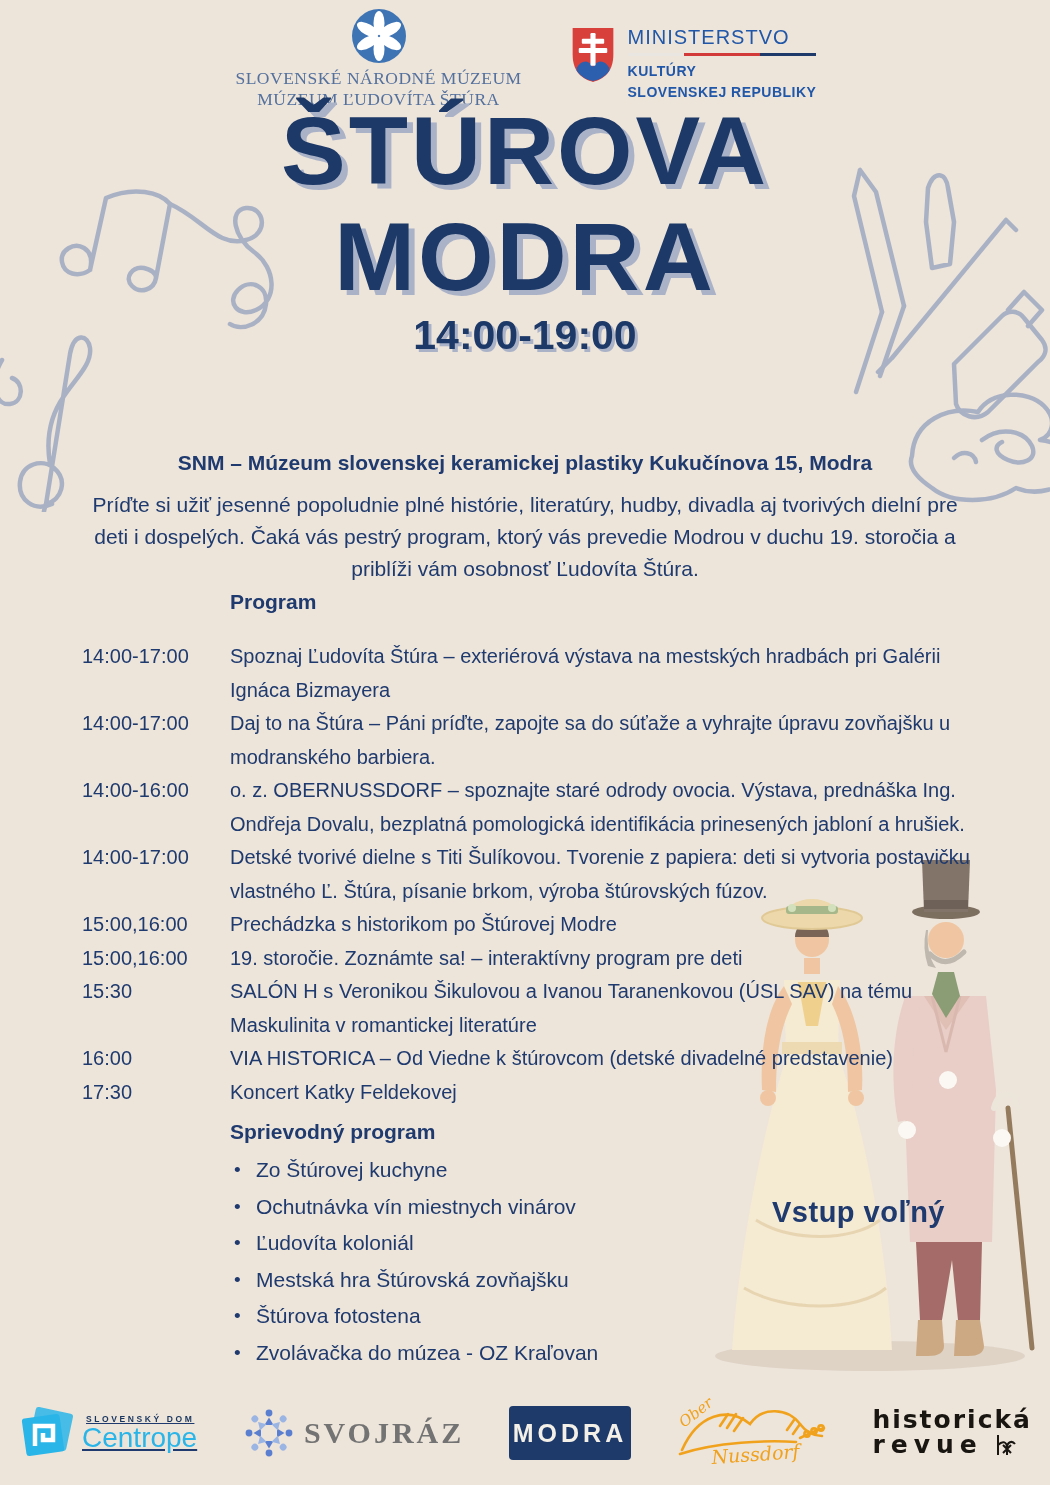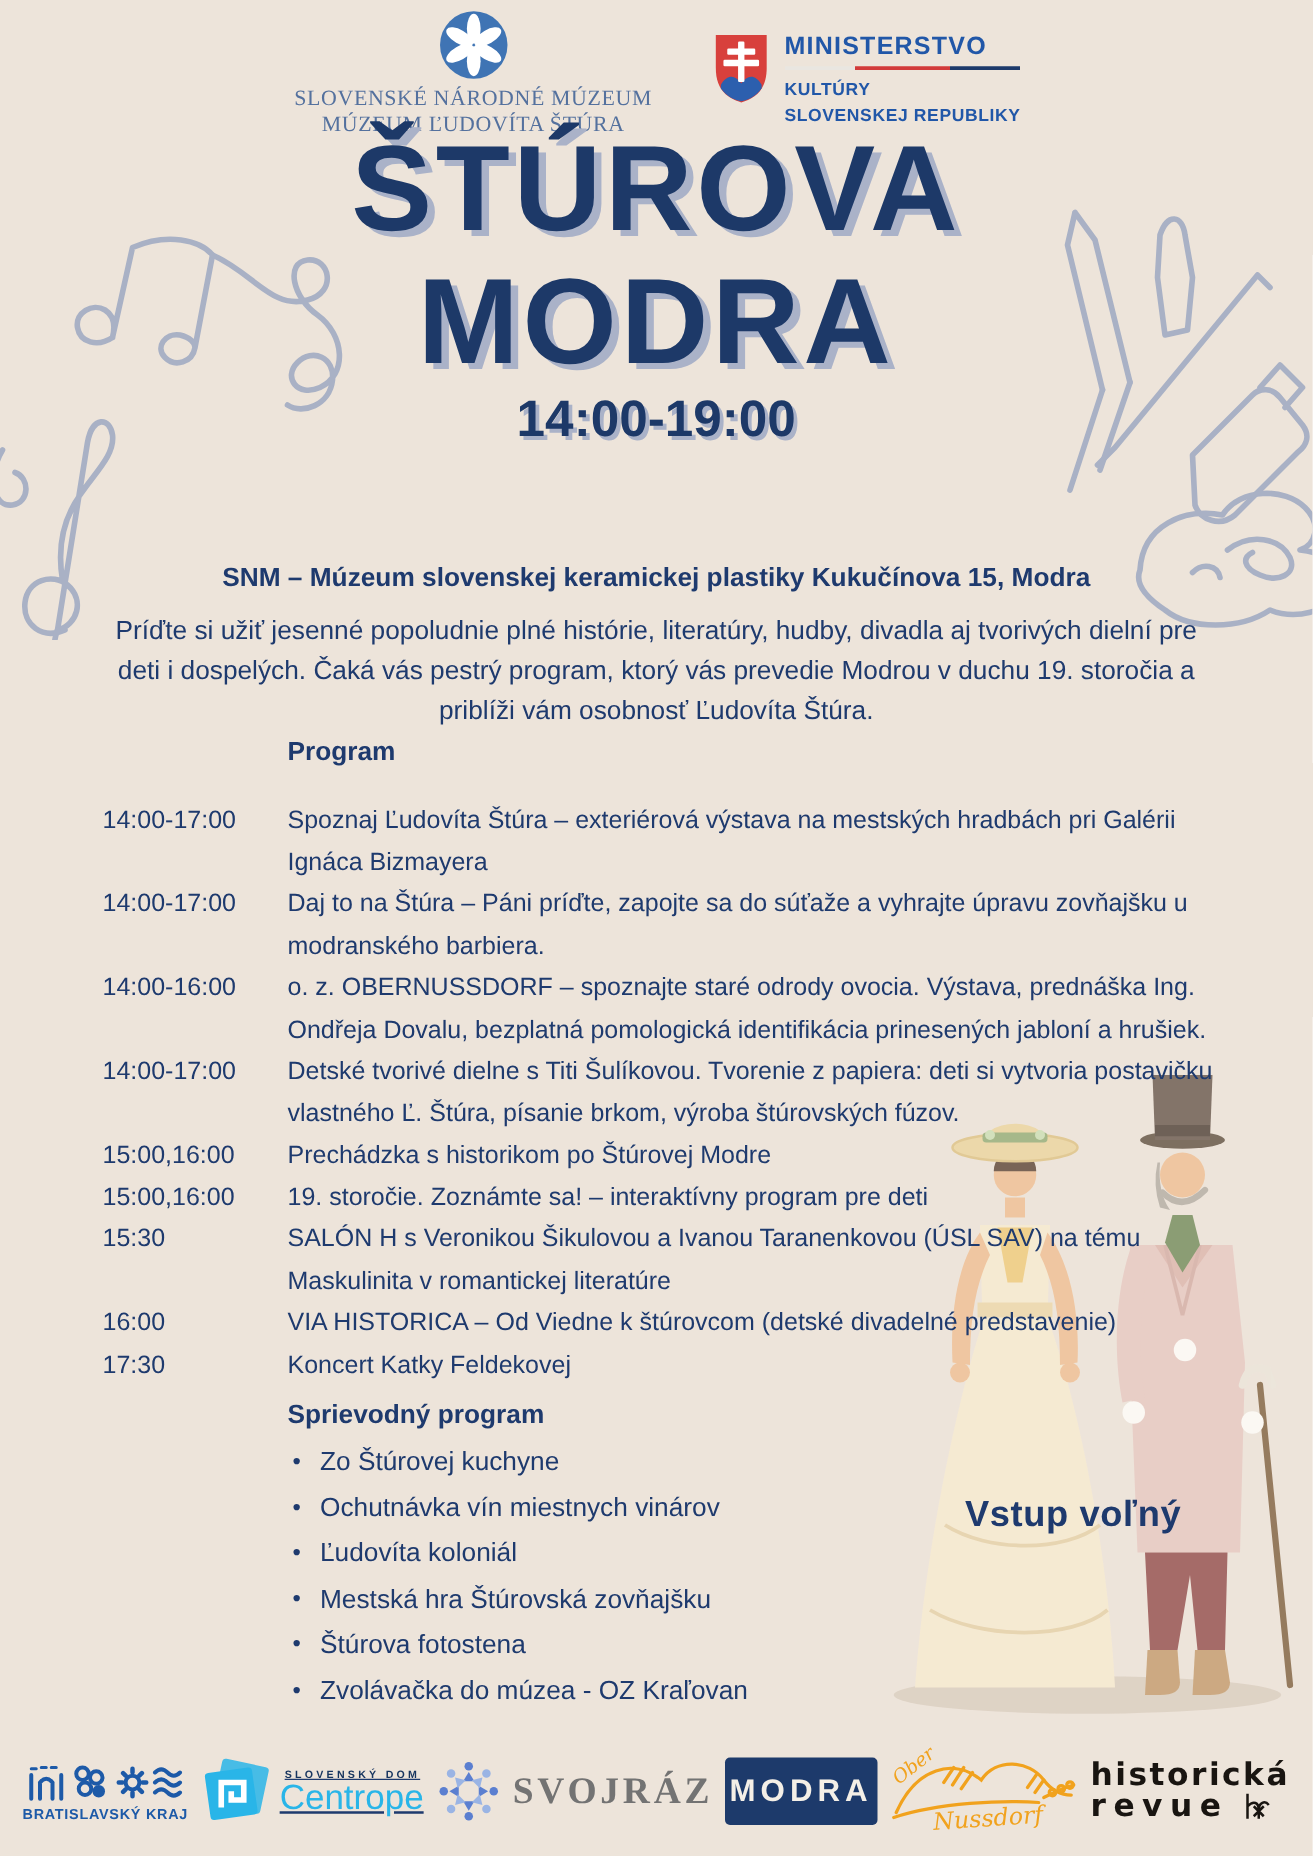--- a/index.html
+++ b/index.html
@@ -9,21 +9,21 @@
 
   
   .header{position:absolute;top:6px;left:0;right:0;display:flex;justify-content:center;
           gap:46px;align-items:flex-start;z-index:2;}
   .snm{width:290px;text-align:center;}
   .snm svg{display:block;margin:2px auto 4px auto;}
   .snm-text{font-family:"Liberation Serif",serif;color:#54719E;font-size:17.5px;
             letter-spacing:.5px;line-height:21px;}
   .ministry{display:flex;gap:12px;padding-top:20px;align-items:flex-start;}
   .min-text{display:flex;flex-direction:column;}
-  .min-l1{color:#2157A8;font-weight:700;font-size:20px;letter-spacing:1px;}
+  .min-l1{color:#2157A8;font-weight:400;font-size:20px;letter-spacing:1px;}
   .min-div{height:2.5px;width:100%;margin:4px 0 5px 0;display:flex;}
   .min-div i{display:block;height:100%;}
   .min-div .w{background:#e9e6e1;width:30%;}
   .min-div .r{background:#D23A3A;width:40%;}
   .min-div .b{background:#1D3A6B;width:30%;}
   .min-l2,.min-l3{color:#2157A8;font-weight:700;font-size:14px;letter-spacing:.5px;line-height:21px;}
 
   
   .titleblk{position:absolute;top:98px;left:0;right:0;text-align:center;z-index:2;}
   .title-line{font-size:97px;font-weight:600;letter-spacing:3px;color:#1D3968;line-height:106px;
@@ -240,34 +240,20 @@
     <li>Zo Štúrovej kuchyne</li>
     <li>Ochutnávka vín miestnych vinárov</li>
     <li>Ľudovíta koloniál</li>
     <li>Mestská hra Štúrovská zovňajšku</li>
     <li>Štúrova fotostena</li>
     <li>Zvolávačka do múzea - OZ Kraľovan</li>
   </ul>
   <div class="z2 entry">Vstup voľný</div>
 
   <div class="footer">
-    <div class="bk">
-      <svg width="128" height="34" viewBox="0 0 128 34" fill="none" stroke="#1D5AA8" stroke-width="3.2" stroke-linecap="round">
-        <path d="M5,30 V11 M12,30 V17 M12,17 Q17,11 22,17 M22,17 V30 M29,30 V11"></path>
-        <path d="M5,6 h4 M13,5 h4 M21,5 h4" stroke-width="2.4"></path>
-        <circle cx="46" cy="10" r="5"></circle>
-          <circle cx="57" cy="13" r="5"></circle>
-          <circle cx="48" cy="22" r="5"></circle>
-        <circle cx="59" cy="24" r="5" fill="#1D5AA8" stroke="none"></circle>
-        <circle cx="86" cy="17" r="5.5"></circle>
-        <path d="M86,6 V9 M86,25 V28 M75,17 H78 M94,17 H97 M78.5,9.5 L80.5,11.5 M91.5,22.5 L93.5,24.5 M78.5,24.5 L80.5,22.5 M91.5,11.5 L93.5,9.5" stroke-width="3.6"></path>
-        <path d="M104,9 q5,-5 10,0 t10,0 M104,17 q5,-5 10,0 t10,0 M104,25 q5,-5 10,0 t10,0"></path>
-      </svg>
-      <span class="bk-label">BRATISLAVSKÝ KRAJ</span>
-    </div>
 
     <div class="centrope">
       <svg width="58" height="58" viewBox="0 0 58 58">
         <rect x="14" y="6" width="38" height="38" rx="3" fill="#29B5E8" opacity=".85" transform="rotate(12 33 25)"></rect>
         <rect x="6" y="12" width="38" height="38" rx="3" fill="#29B5E8" transform="rotate(-8 25 31)"></rect>
         <path d="M17,42 V22 H35 V36 H25 V29" fill="none" stroke="#FFFFFF" stroke-width="4.5" stroke-linejoin="miter"></path>
       </svg>
       <div class="cen-col">
         <span class="cen-top">SLOVENSKÝ DOM</span>
         <span class="cen-main">Centrope</span>

